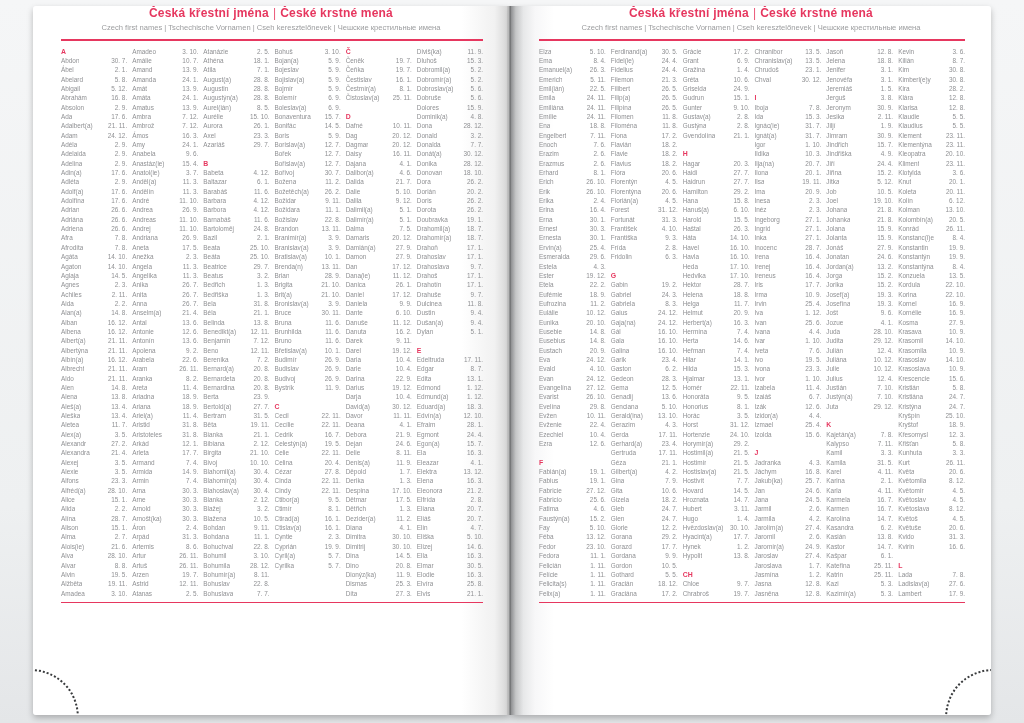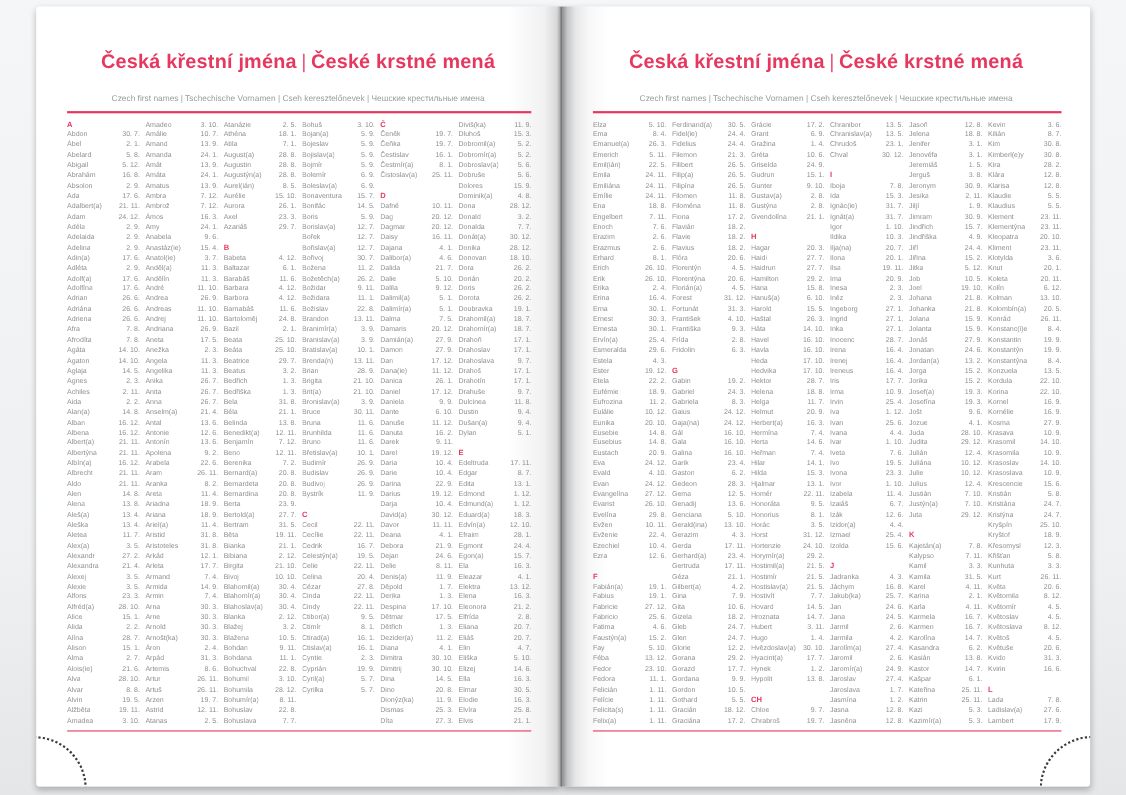--- a/index.html
+++ b/index.html
@@ -8,23 +8,23 @@
   body{width:1024px;height:723px;background:#eceeef;font-family:"Liberation Sans",sans-serif;overflow:hidden}
   .spread{position:relative;width:1024px;height:723px;background:linear-gradient(180deg,#f5f6f7 0%,#eef0f1 70%,#e4e6e8 100%)}
   .page{position:absolute;top:6px;height:709px;background:#fff;overflow:hidden;box-shadow:0 3px 6px rgba(0,0,0,.25)}
   .page.left{left:33px;width:476px;border-radius:3px 0 0 3px;
     background:linear-gradient(90deg,#ffffff 0%,#ffffff 90%,#f1f1f1 97%,#d8d8d8 99.5%,#a8a8a8 100%)}
   .page.right{left:511px;width:480px;border-radius:0 3px 3px 0;
     background:linear-gradient(90deg,#8e8f91 0%,#c5c6c7 1%,#e7e8e9 2.6%,#f7f7f8 5%,#ffffff 9%,#ffffff 100%)}
   .gutter{position:absolute;left:508px;top:6px;width:3px;height:709px;z-index:3;
     background:linear-gradient(90deg,#cccccc 0%,#8a8b8c 55%,#6b6c6e 100%)}
   .head{text-align:center}
-  .title{margin-top:40px;font-size:18px;font-weight:bold;color:var(--accent);letter-spacing:.2px}
+  .title{font-size:12px;font-weight:bold;color:var(--accent);letter-spacing:.2px}
   .title .sep{font-weight:normal;padding:0 4px;opacity:.85}
-  .subtitle{margin-top:18px;font-size:7.6px;color:#9b9c9e}
+  .subtitle{margin-top:3px;font-size:7.6px;color:#9b9c9e}
   .rule{height:1.6px;background:var(--accent)}
   .rule.top{margin:7px 26px 0 28px}
   .rule.bottom{margin:4px 26px 0 28px}
   .cols{display:flex;gap:5px;margin:6px 26px 0 28px}
   .col{flex:1 1 0;min-width:0}
   .row{display:flex;justify-content:space-between;height:9.35px;line-height:9.35px;font-size:6.4px;color:var(--ink);white-space:nowrap}
   .row .nm{overflow:hidden}
   .row .dt{flex:none;margin-left:2px}
   .row.letter{color:var(--accent);font-weight:bold;font-size:6.9px}
   .arc{position:absolute;width:96px;height:96px;border:2.6px dotted #393b3d;border-radius:50%}

